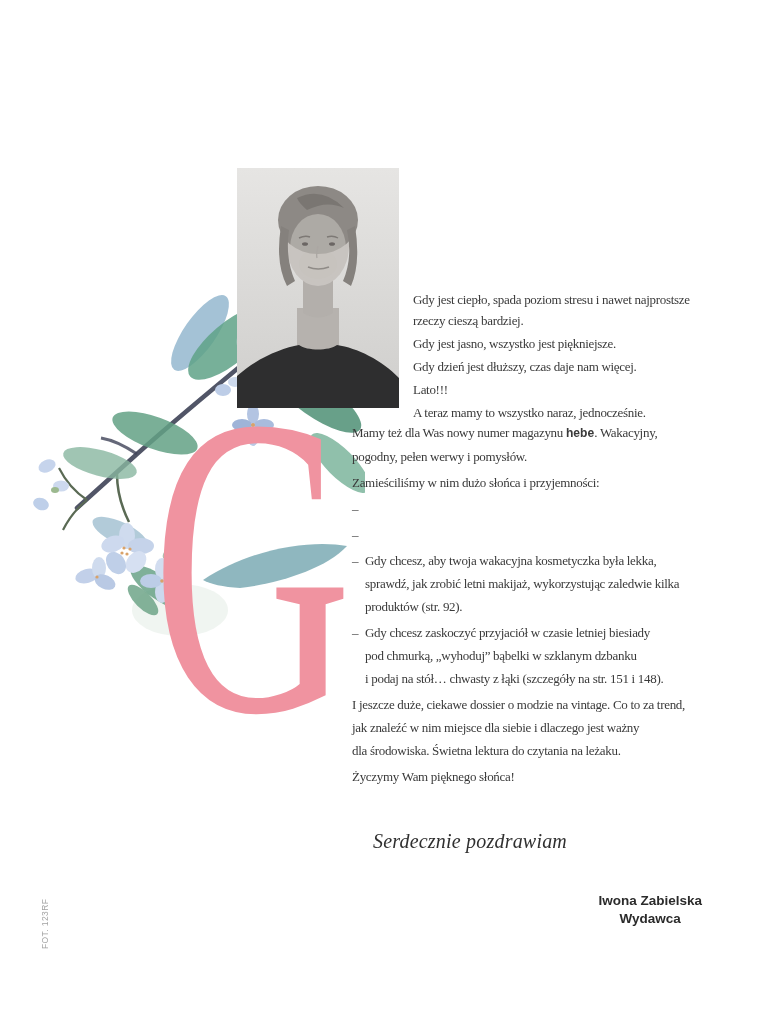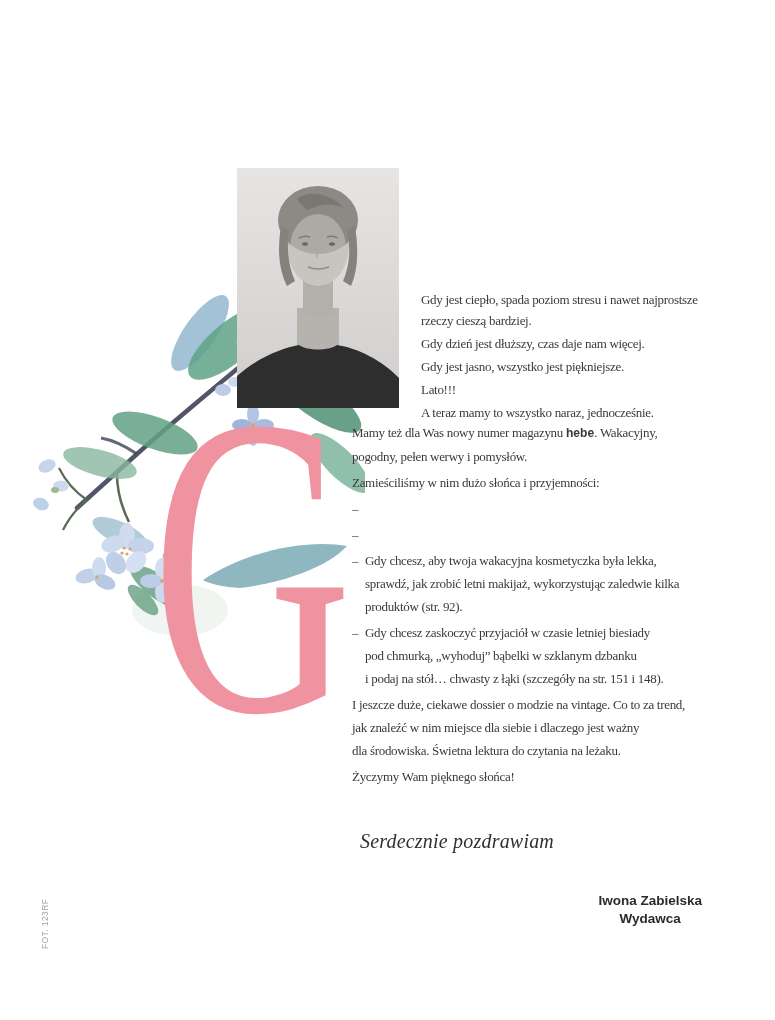--- a/index.html
+++ b/index.html
@@ -8,33 +8,33 @@
 
   
   .floral{position:absolute;left:25px;top:278px;z-index:1;}
   .dropcap{position:absolute;left:150px;top:420px;z-index:2;}
   .photo{position:absolute;left:237px;top:168px;z-index:3;}
   .textlayer{z-index:4;}
 
   
   .intro{position:absolute;left:413px;top:289px;width:335px;font-size:13px;line-height:21px;
          letter-spacing:-0.3px;z-index:4;}
-  .intro p{margin:0 0 2px 8px;white-space:pre-line;}
+  .intro p{margin:0 0 2px 0;white-space:pre-line;}
 
   
   .main{position:absolute;left:352px;top:421px;width:405px;font-size:13px;line-height:23px;
         letter-spacing:-0.3px;z-index:4;}
   .main p{margin:0 0 3px 0;white-space:pre-line;}
   .bullet{display:flex;margin:2px 0 3px 0;}
   .bullet .marker{width:13px;flex:none;}
   .bullet .btext{white-space:pre-line;}
   .brand{font-family:"Liberation Sans",sans-serif;font-weight:bold;font-size:12.1px;letter-spacing:0;}
   .it{}
 
-  .closing{position:absolute;left:360px;top:830px;font-size:20px;font-style:italic;
+  .closing{position:absolute;left:373px;top:830px;font-size:20px;font-style:italic;
            color:#303030;letter-spacing:0.2px;z-index:4;}
 
   .byline{position:absolute;right:73px;top:892px;text-align:center;z-index:4;
           font-family:"Liberation Sans",sans-serif;font-weight:bold;font-size:13.5px;
           line-height:18px;color:#2b2b2b;}
 
   .credit{position:absolute;left:40px;top:893px;height:56px;z-index:4;
           font-family:"Liberation Sans",sans-serif;font-size:8.5px;color:#a3a3a3;
           letter-spacing:0.4px;writing-mode:vertical-rl;transform:rotate(180deg);}
 </style>
@@ -126,22 +126,22 @@
     <ellipse cx="95" cy="76" rx="3" ry="1.8" fill="#5f5b58" opacity="0.85"></ellipse>
     <path d="M62,70 q6,-3 11,-1 M90,69 q6,-2 11,1" stroke="#7d7975" stroke-width="1.4" fill="none"></path>
     <path d="M81,78 q-2,8 -1,12" stroke="#aba7a3" stroke-width="1.3" fill="none"></path>
     <path d="M71,99 Q81,103 92,99" stroke="#8f8b87" stroke-width="1.6" fill="none"></path>
     <path d="M0,240 L0,208 C20,190 45,180 62,177 C70,183 92,183 100,177 C120,180 145,192 162,210 L162,240 Z" fill="#2e2e2f"></path>
   </svg>
 
   <div class="intro textlayer">
     <p>Gdy jest ciepło, spada poziom stresu i nawet najprostsze
 rzeczy cieszą bardziej.</p>
+    <p>Gdy jest jasno, wszystko jest piękniejsze.</p>
     <p>Gdy dzień jest dłuższy, czas daje nam więcej.</p>
-    <p>Gdy jest jasno, wszystko jest piękniejsze.</p>
     <p>Lato!!!</p>
     <p>A teraz mamy to wszystko naraz, jednocześnie.</p>
   </div>
 
   <div class="main textlayer">
     <p><span>Mamy też dla Was nowy numer magazynu </span><span class="brand">hebe</span><span>. Wakacyjny,
 pogodny, pełen werwy i pomysłów.</span></p>
     <p>Zamieściliśmy w nim dużo słońca i przyjemności:</p>
 
     <div class="bullet">

